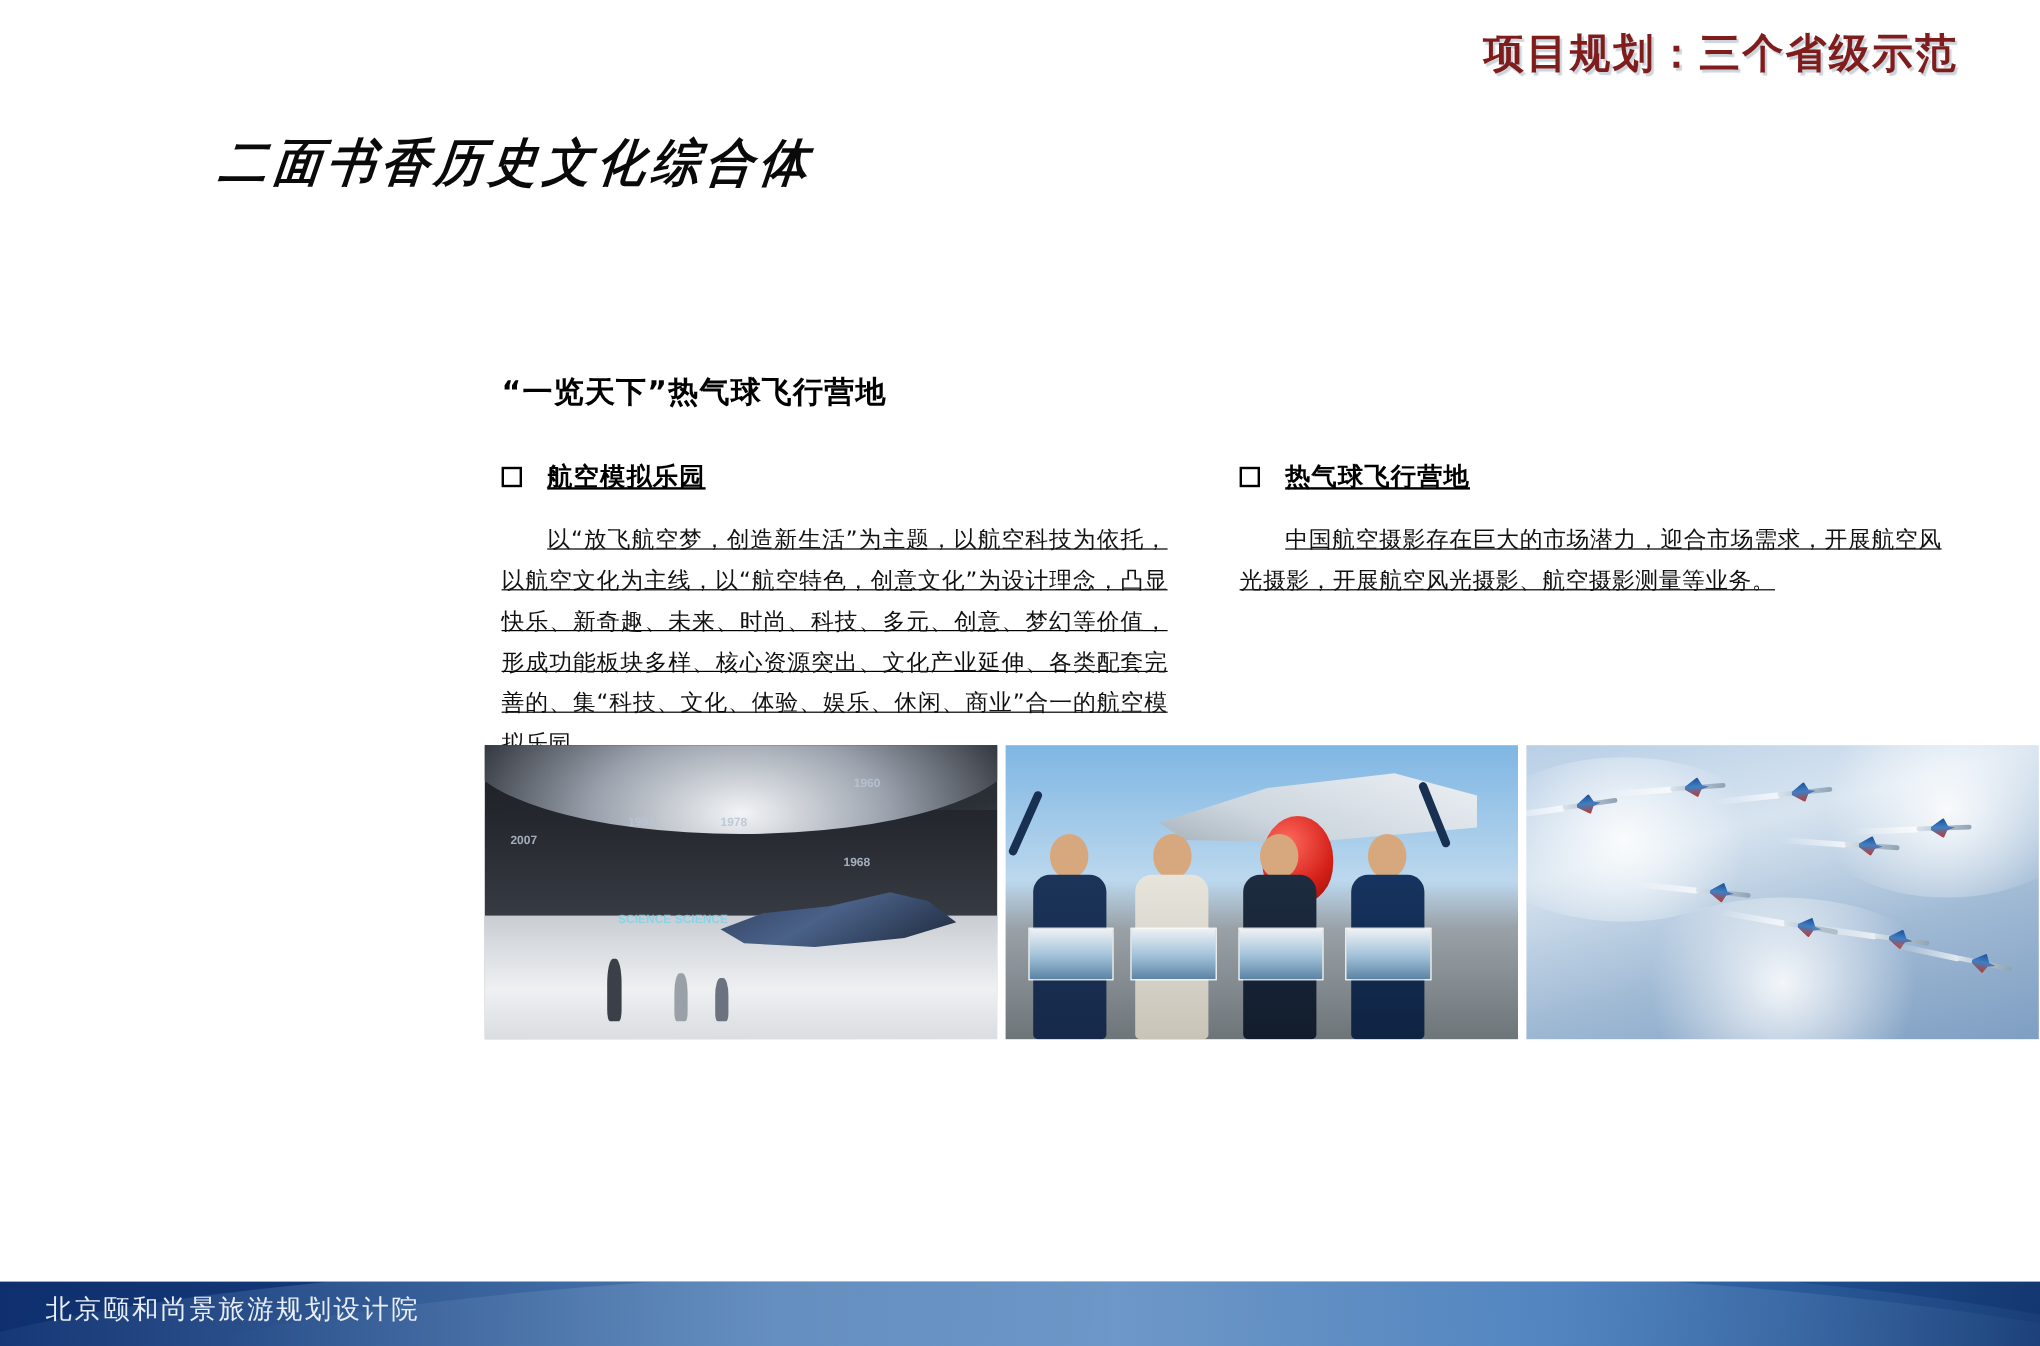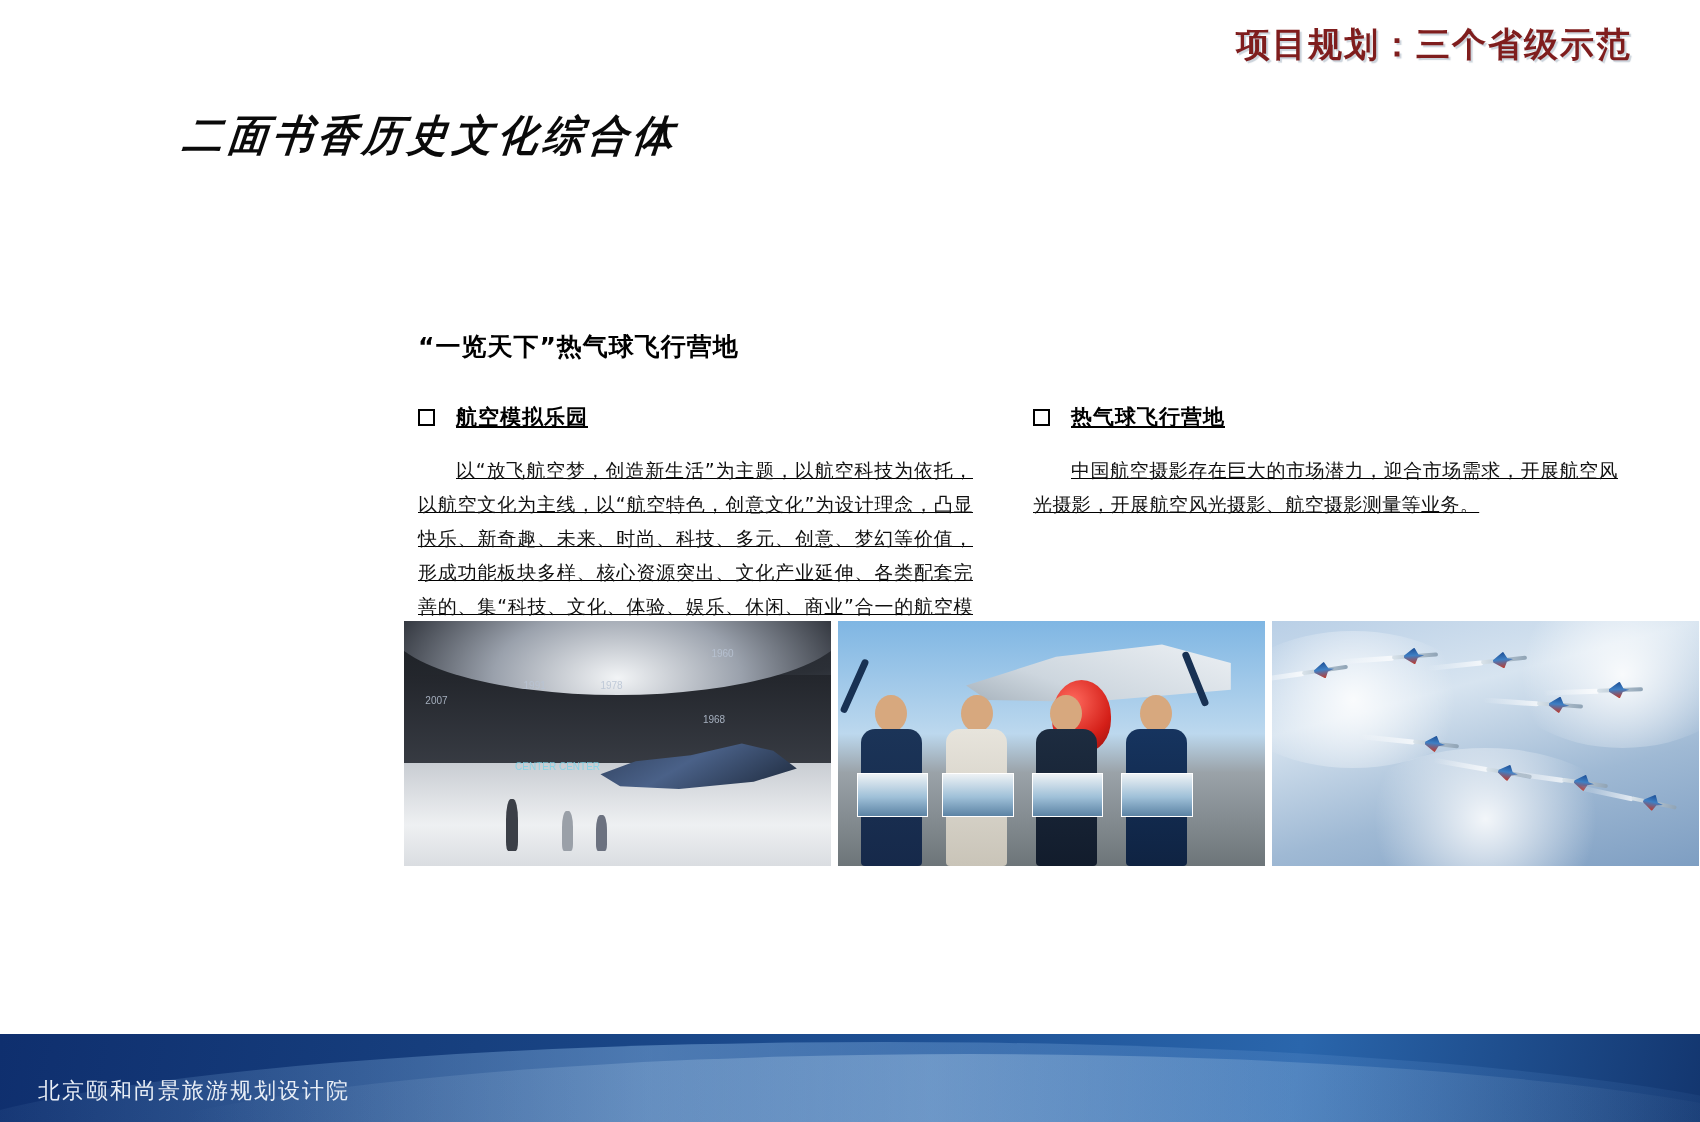--- a/index.html
+++ b/index.html
@@ -47,21 +47,20 @@
     white-space: nowrap;
     transform: skewX(-6deg) scaleY(1.06);
   }
 
   
   .content {
     position: absolute;
     left: 418px;
     top: 310px;
     width: 1200px;
-    margin-top: 20px;
   }
   .subtitle {
     font-family: "DejaVu Sans", "Liberation Sans", sans-serif;
     font-size: 25px;
     font-weight: bold;
     color: #000;
     letter-spacing: 1px;
     margin: 0 0 40px 0;
     white-space: nowrap;
   }
@@ -123,21 +122,21 @@
   .photo-museum { background: linear-gradient(170deg,#1c1f24 0%,#2b2f36 38%,#5d6370 62%,#cfd3d8 100%); }
   .pm-ceiling {
     position: absolute; left: -4%; top: -28%; width: 108%; height: 58%;
     background: radial-gradient(ellipse at 50% 88%, #f2f4f6 0%, #9aa1ac 38%, #30343c 74%);
     border-radius: 0 0 58% 58%;
   }
   .pm-back {
     position: absolute; left: 0; top: 22%; width: 100%; height: 42%;
     background: linear-gradient(180deg,#23262c 0%,#3a3e46 100%);
   }
-  .pm-yr { position: absolute; color: #b9c4d4; font-size: 10px; font-weight: normal; font-family: "Liberation Sans", sans-serif; opacity: .85; }
+  .pm-yr { position: absolute; color: #b9c4d4; font-size: 10px; font-weight: bold; font-family: "Liberation Sans", sans-serif; opacity: .85; }
   .pm-floor {
     position: absolute; left: 0; bottom: 0; width: 100%; height: 42%;
     background: linear-gradient(180deg,#c9cdd3 0%,#eef0f2 60%,#dadde1 100%);
   }
   .pm-jet {
     position: absolute; right: 8%; top: 44%; width: 46%; height: 30%;
     background: linear-gradient(150deg,#2a3a55 0%,#4a6188 45%,#16202f 100%);
     clip-path: polygon(0% 62%,18% 44%,46% 36%,72% 20%,88% 30%,100% 54%,78% 72%,40% 82%,10% 78%);
   }
   .pm-figure { position: absolute; bottom: 6%; background: #3b3f47; border-radius: 40% 40% 18% 18%; }
@@ -166,21 +165,21 @@
   .pj-jet { position: absolute; width: 46px; height: 20px; }
   .pj-jet .pj-fus { position: absolute; left: 0; top: 40%; width: 100%; height: 22%; background: linear-gradient(90deg,#d9e3ea 0%,#8fa3b5 100%); border-radius: 4px; }
   .pj-jet .pj-wing { position: absolute; left: 26%; top: 8%; width: 44%; height: 84%; background: linear-gradient(180deg,#1d4f96 0%,#3e7fc4 46%,#c0392b 100%); clip-path: polygon(0% 44%,54% 0%,72% 42%,100% 50%,68% 62%,52% 100%,0% 58%); }
   .pj-jet .pj-trail { position: absolute; right: 96%; top: 42%; width: 56px; height: 5px; background: linear-gradient(90deg, rgba(255,255,255,0) 0%, rgba(255,255,255,.75) 100%); border-radius: 3px; }
 
   
   .footer {
     position: absolute;
     left: 0; bottom: 0;
     width: 100%;
-    height: 88px;
+    height: 54px;
     background: linear-gradient(100deg,#0f2f6e 0%,#17407f 28%,#1d4f93 52%,#2a66ac 76%,#13366f 100%);
     overflow: hidden;
   }
   .footer-wave {
     position: absolute;
     left: -6%;
     bottom: -42px;
     width: 116%;
     height: 122px;
     border-radius: 50% 50% 0 0 / 100% 100% 0 0;
@@ -245,21 +244,21 @@
   <div class="photo photo-museum">
     <div class="pm-back"></div>
     <div class="pm-ceiling"></div>
     <div class="pm-yr" style="left:5%;  top:30%;">2007</div>
     <div class="pm-yr" style="left:28%; top:24%;">1991</div>
     <div class="pm-yr" style="left:46%; top:24%;">1978</div>
     <div class="pm-yr" style="left:72%; top:11%;">1960</div>
     <div class="pm-yr" style="left:70%; top:38%;">1968</div>
     <div class="pm-floor"></div>
     <div class="pm-jet"></div>
-    <div class="pm-yr" style="left:26%; top:57%; color:#7fd4e8;">CENTER CENTER</div>
+    <div class="pm-yr" style="left:26%; top:57%; color:#7fd4e8;">SCIENCE SCIENCE</div>
     <div class="pm-figure" style="left:24%; width:12px; height:52px;"></div>
     <div class="pm-figure" style="left:37%; width:11px; height:40px; background:#9aa0a8;"></div>
     <div class="pm-figure" style="left:45%; width:11px; height:36px; background:#6c7280;"></div>
   </div>
 
   <div class="photo photo-people">
     <div class="pp-plane"></div>
     <div class="pp-balloon"></div>
 
     <div class="pp-person" style="left:4%;">

